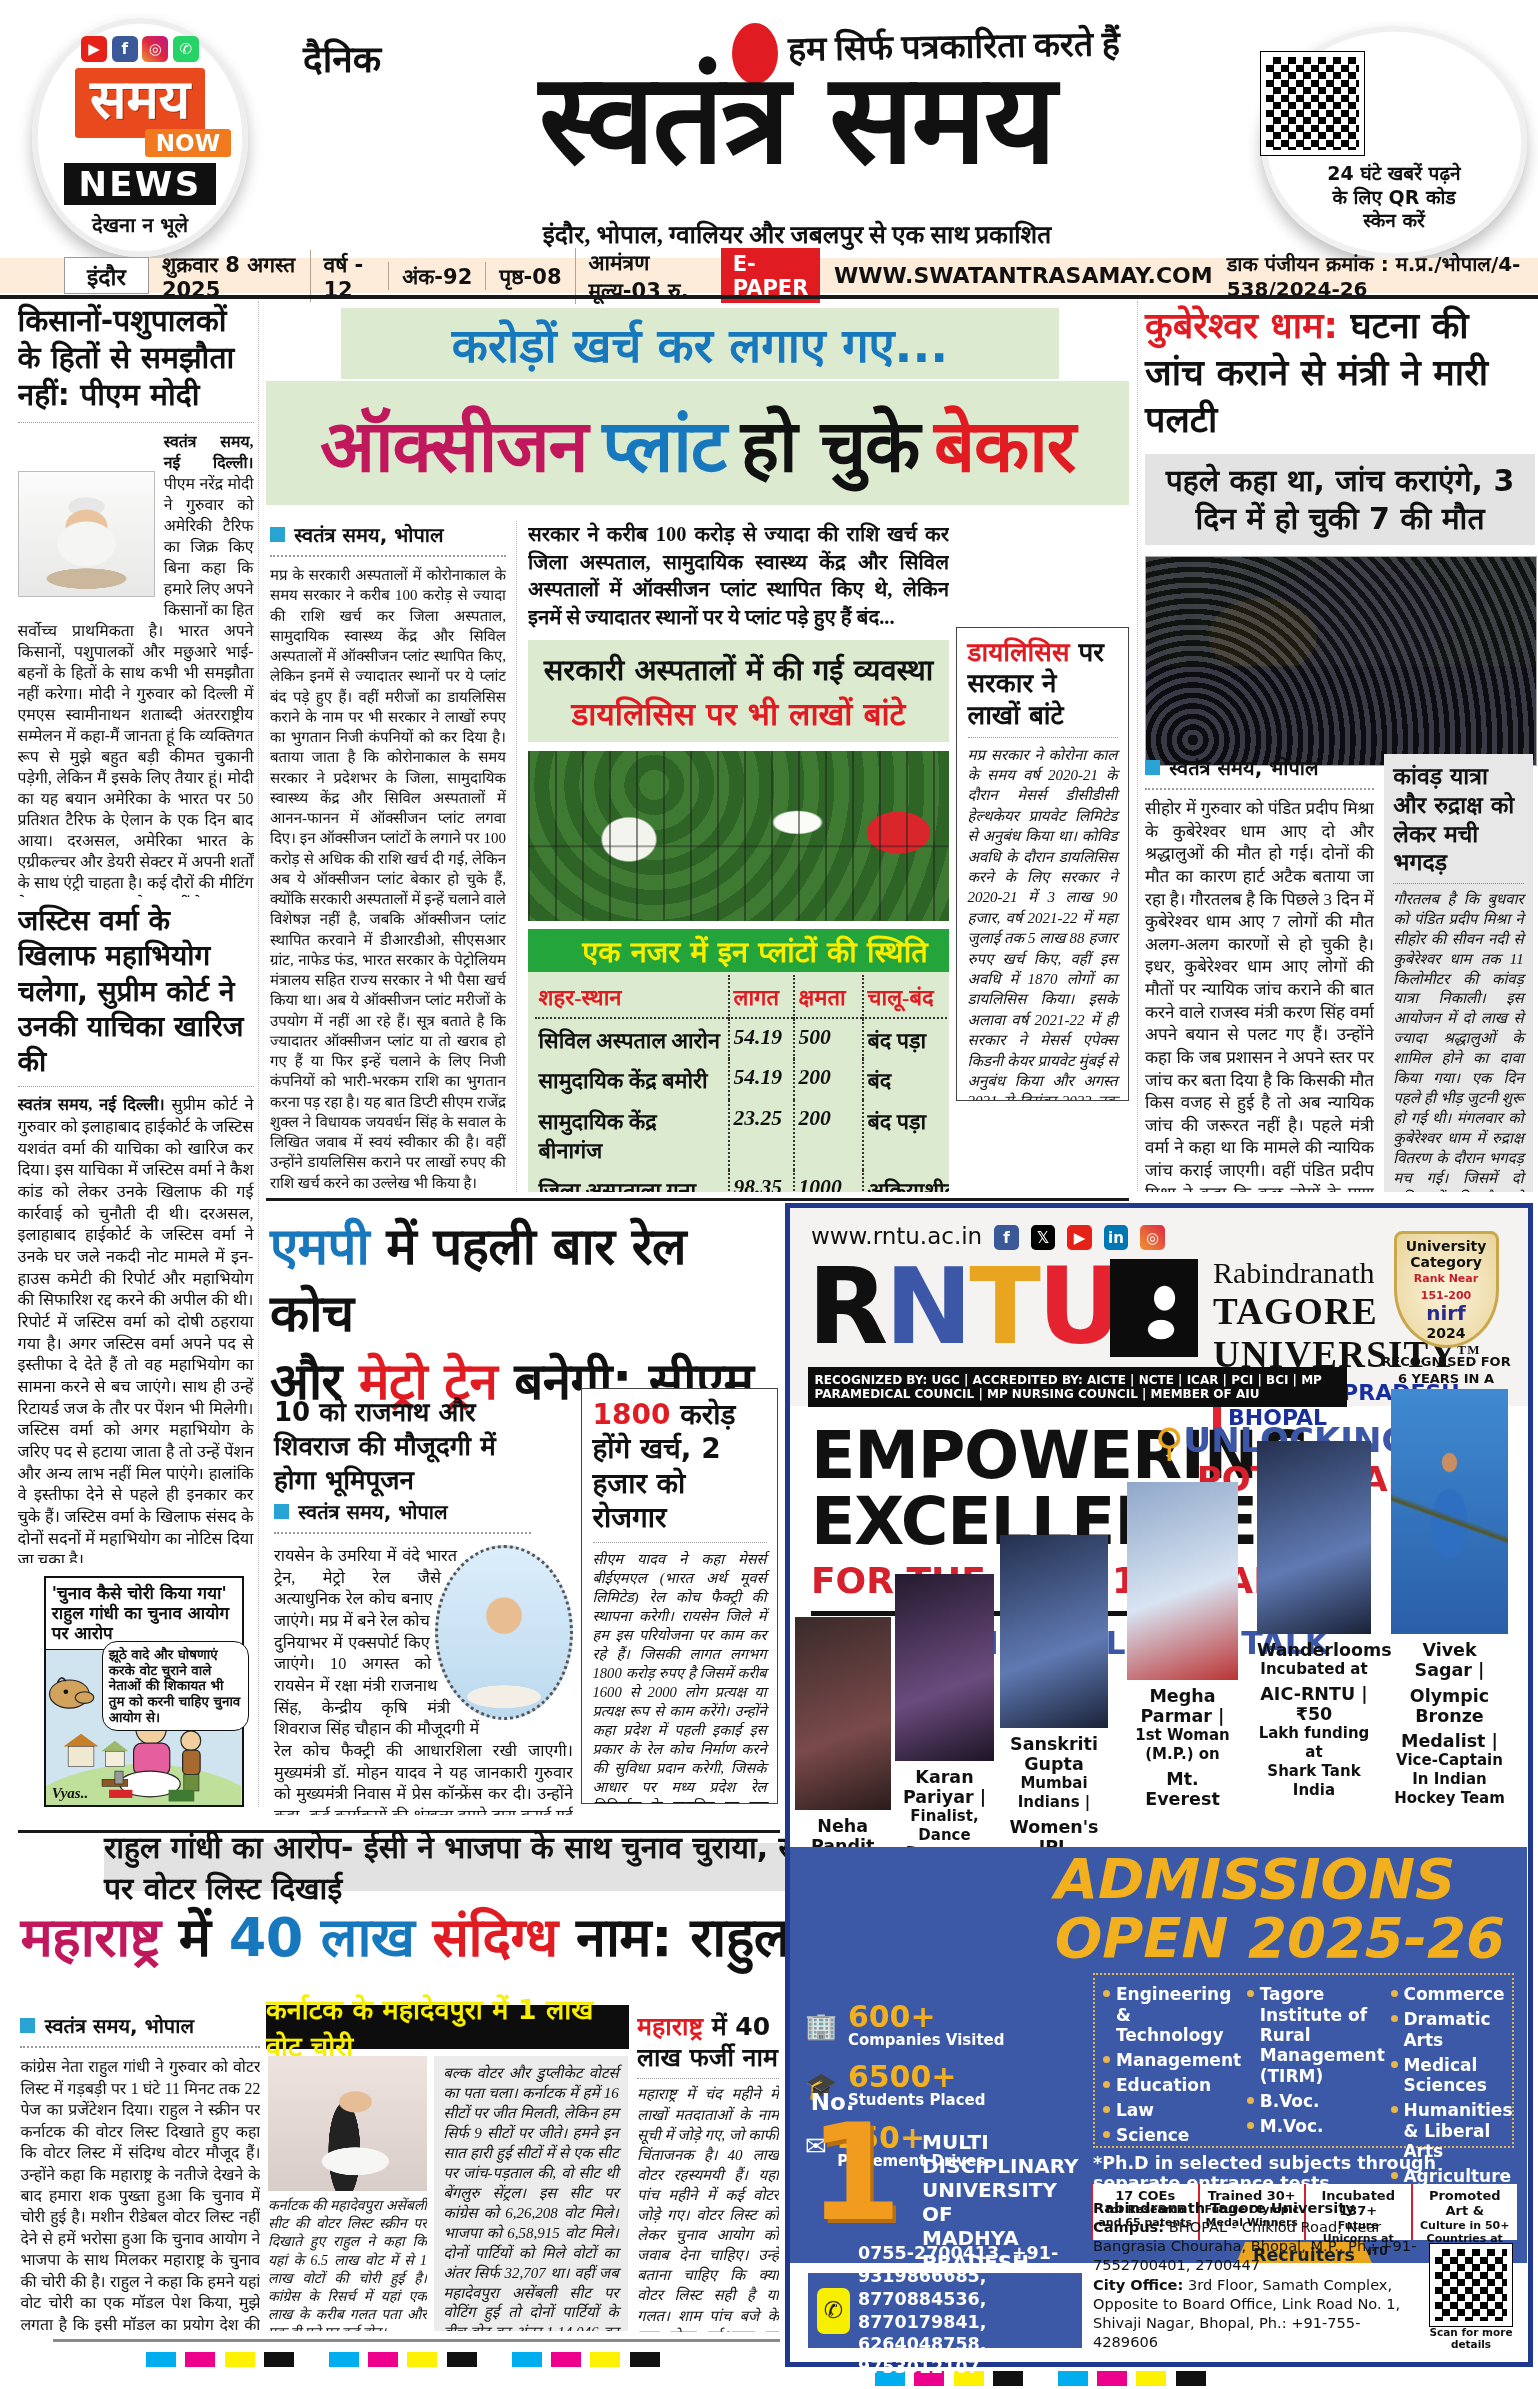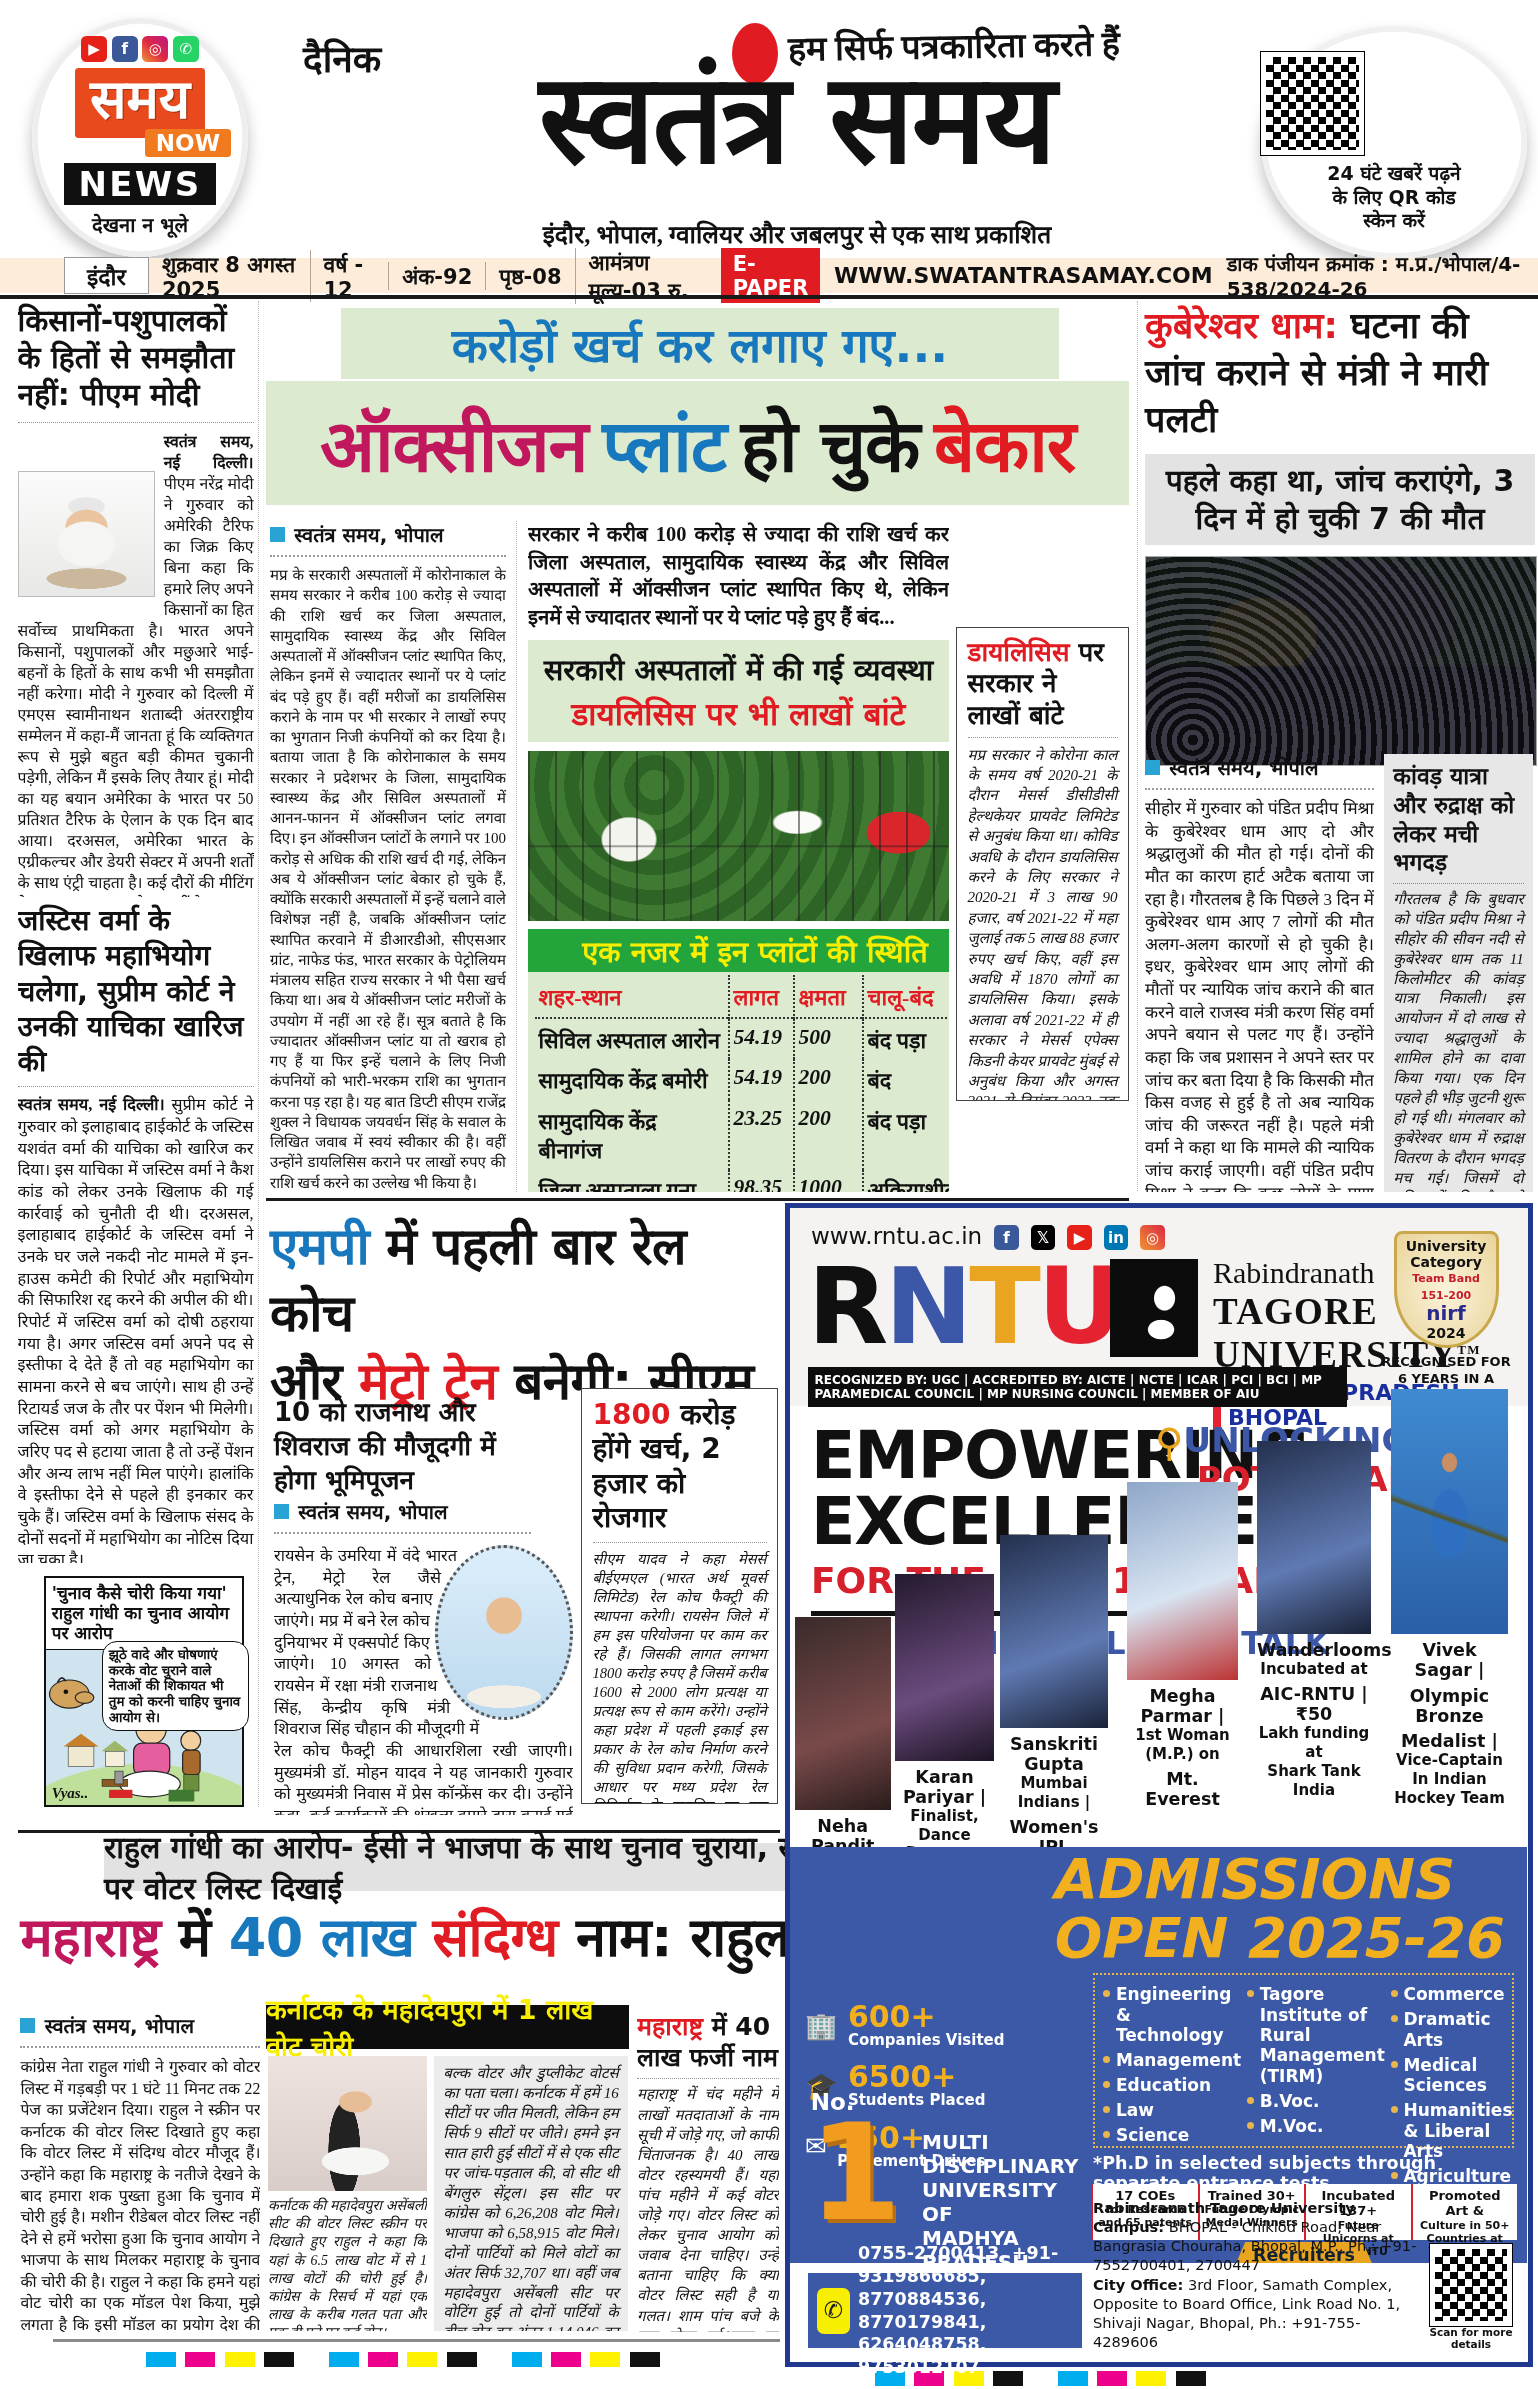--- a/index.html
+++ b/index.html
@@ -511,21 +511,21 @@
         <div class="u1">Rabindranath</div>
         <div class="u2">TAGORE</div>
         <div class="u3"><span>UNIVERSITY</span><sup style="font-size:13px;">TM</sup></div>
         <div id="rntu-state">MADHYA PRADESH, BHOPAL</div>
       </div>
       <div id="ad-accred">RECOGNIZED BY: UGC | ACCREDITED BY: AICTE | NCTE | ICAR | PCI | BCI | MP PARAMEDICAL COUNCIL | MP NURSING COUNCIL | MEMBER OF AIU</div>
       <div id="ad-badge">
         <div id="ad-shield">
           <div class="b1">University</div>
           <div class="b1">Category</div>
-          <div class="b2">Team Band</div>
+          <div class="b2">Rank Near</div>
           <div class="b2">151-200</div>
           <div class="nf">nirf</div>
           <div class="b1">2024</div>
         </div>
         <div class="recog">
           <div>RECOGNISED FOR</div>
             <div>6 YEARS IN A ROW</div>
         </div>
       </div>
     </div>

